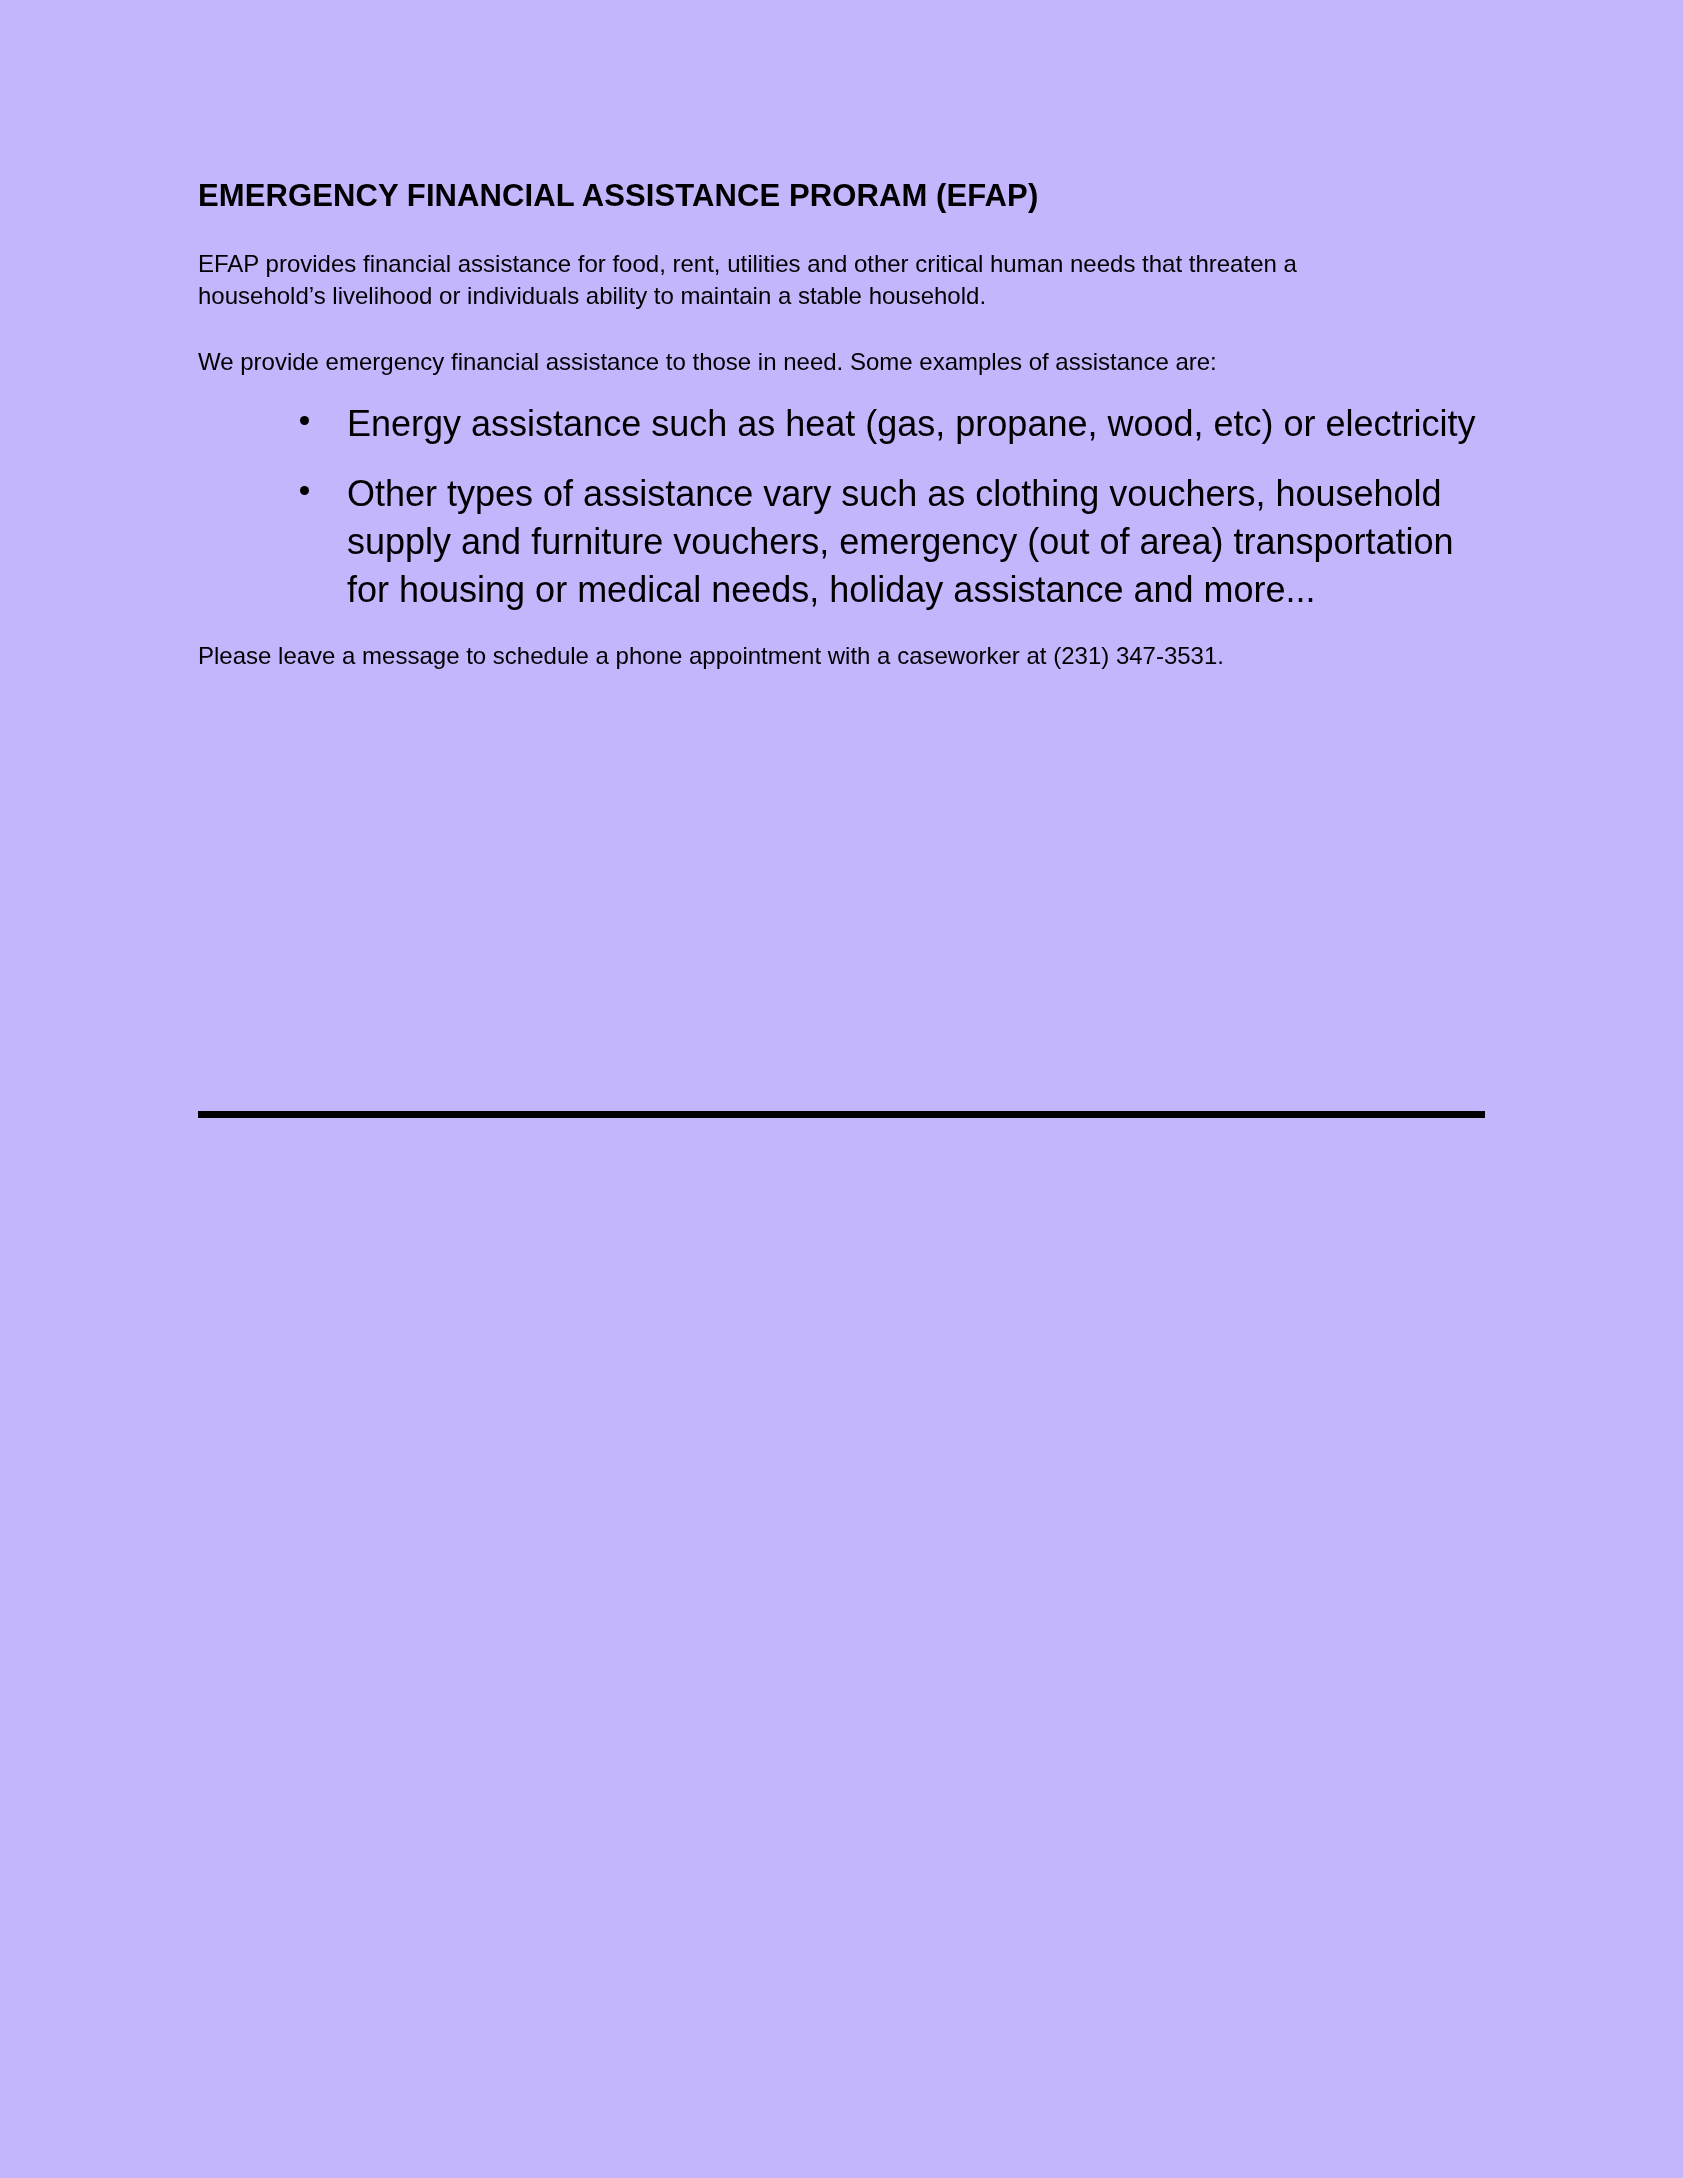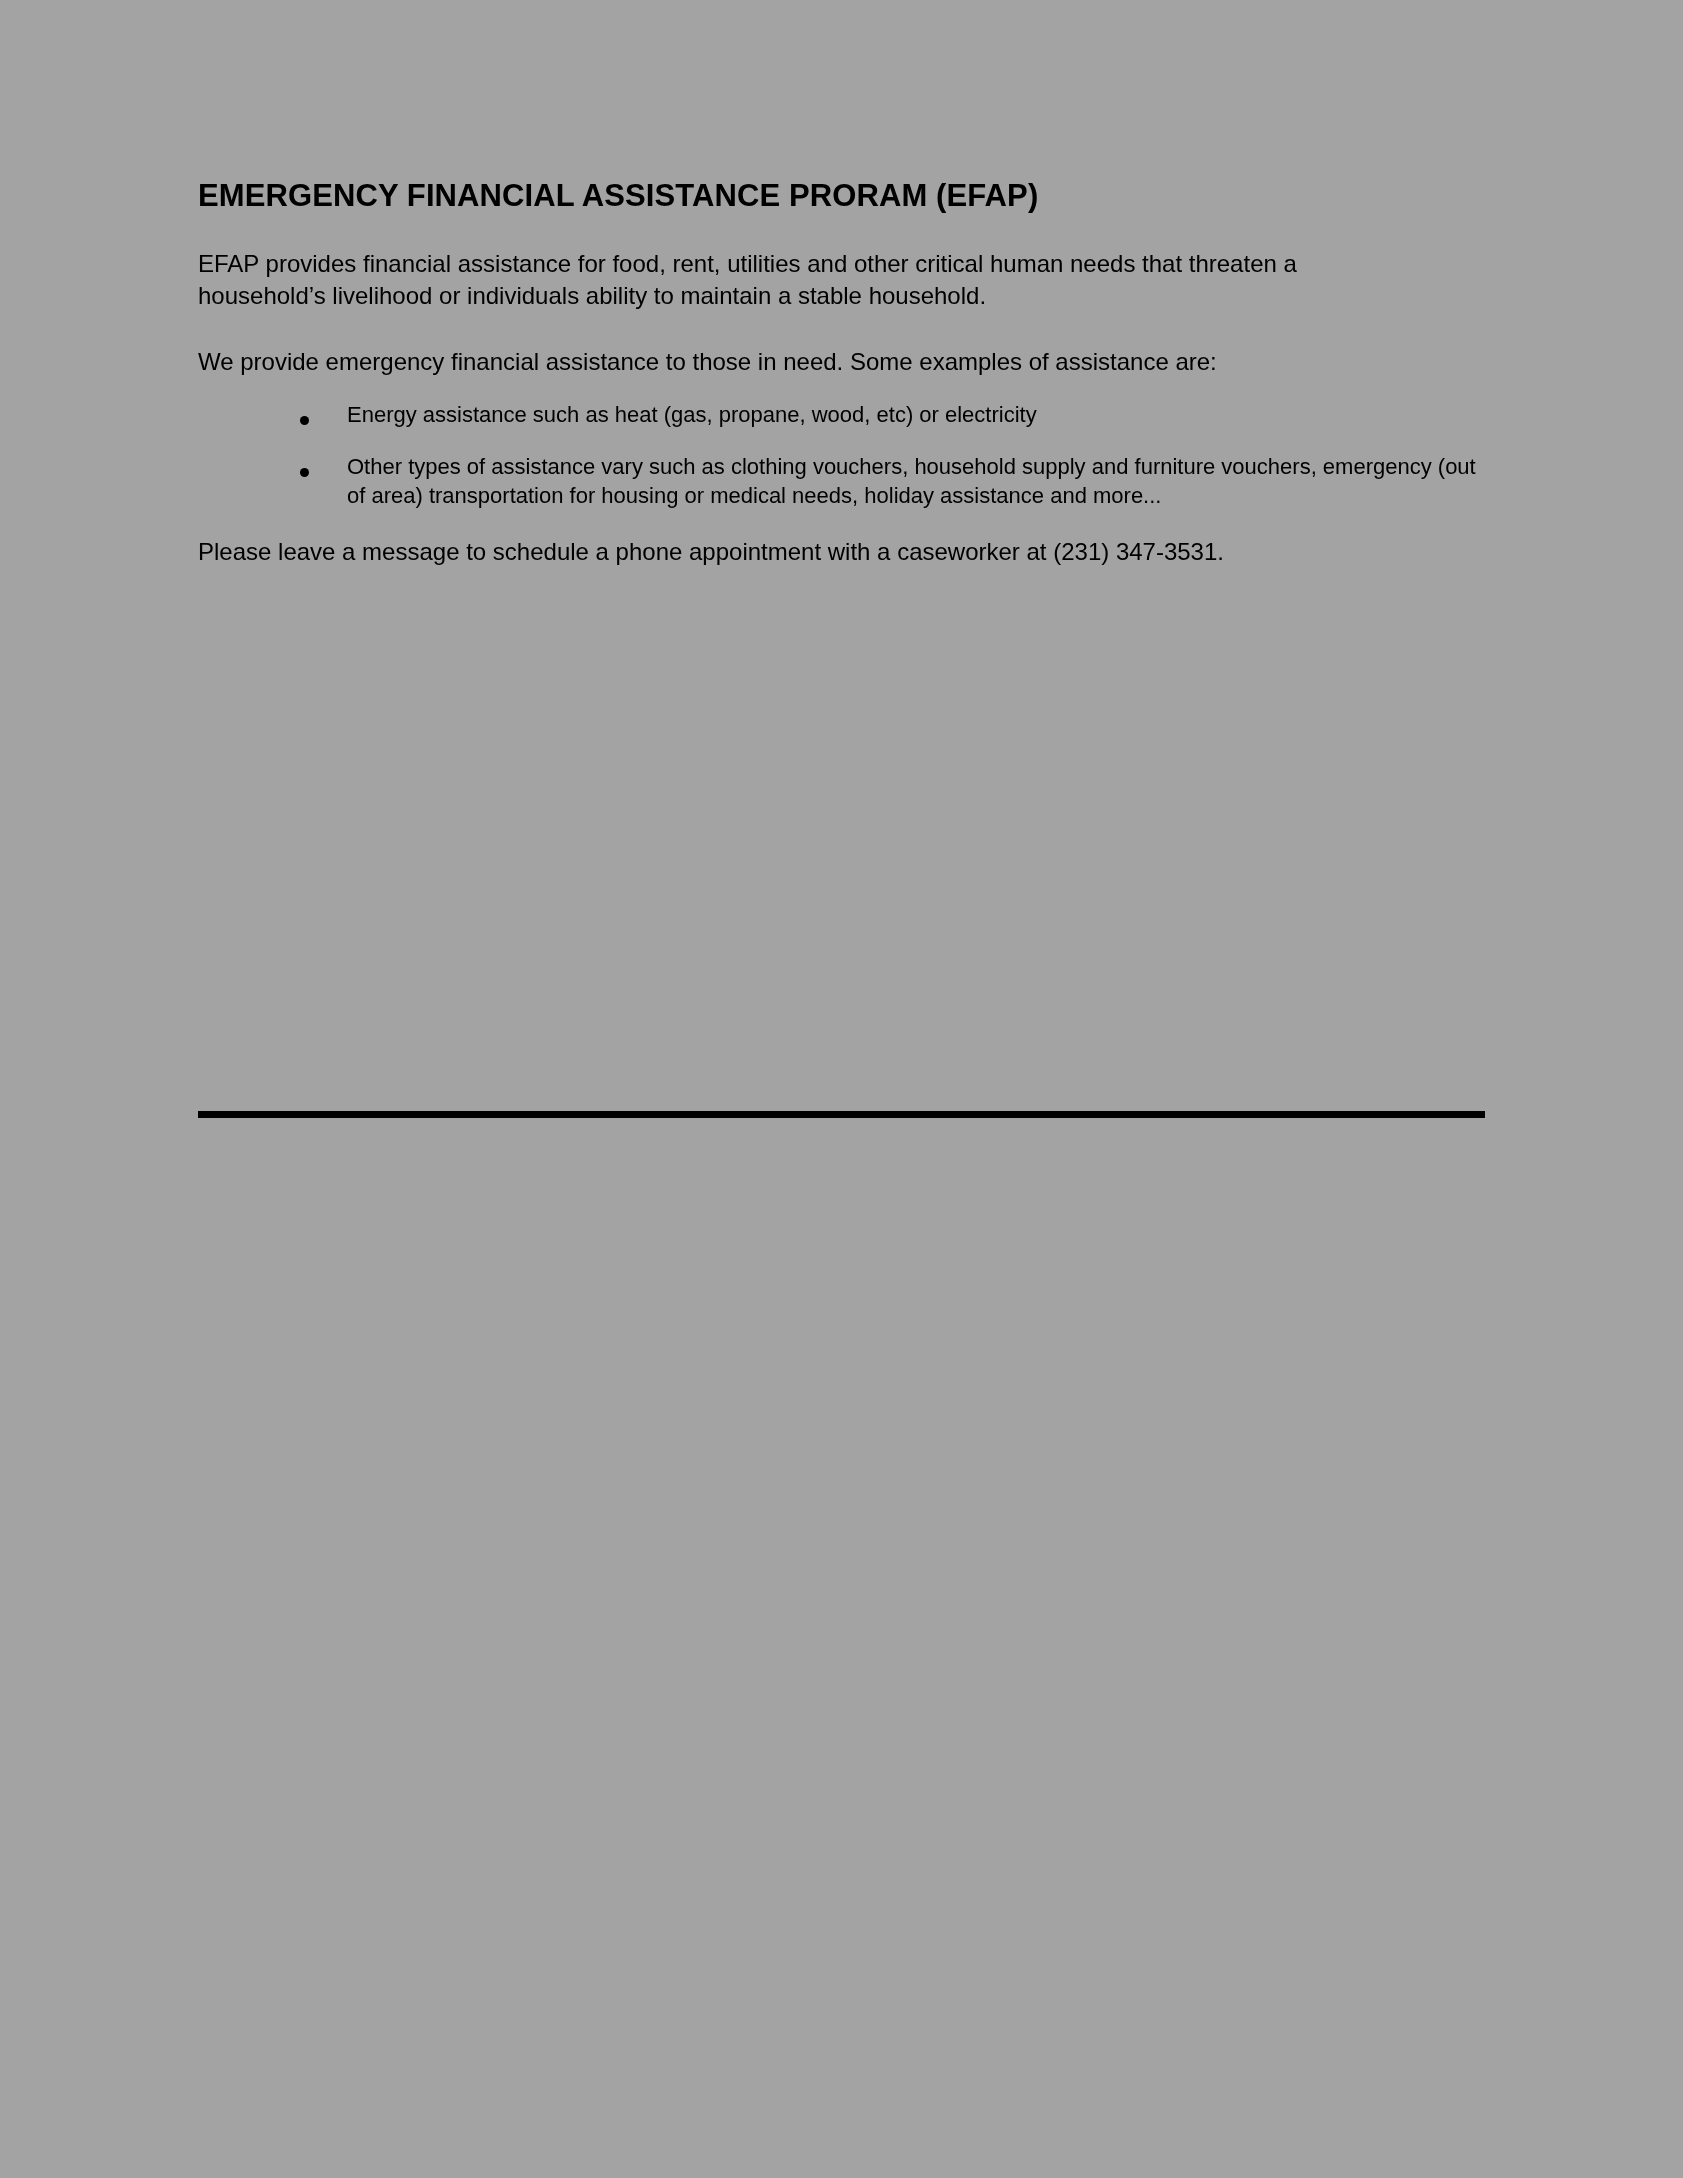--- a/index.html
+++ b/index.html
@@ -12,21 +12,21 @@
     background: #ffffff;
     font-family: "Liberation Sans", "DejaVu Sans", sans-serif;
     color: #000000;
     -webkit-font-smoothing: antialiased;
   }
 
   .page {
     position: relative;
     width: 1683px;
     height: 2178px;
-    background: #a3a3a3;
+    background: #c4b5fd;
     box-sizing: border-box;
   }
 
   .content {
     position: absolute;
     left: 198px;
     top: 178px;
     width: 1287px;
   }
 
@@ -52,21 +52,21 @@
   .para.narrow-d { max-width: 1252px; }
 
   .bullet-list {
     list-style: none;
     margin: 0 0 26px 0;
     padding: 0;
   }
 
   .bullet-item {
     position: relative;
-    font-size: 22px;
+    font-size: 36px;
     line-height: 1.33;
     margin: 0 0 22px 0;
     padding-left: 149px;
     max-width: 1317px;
   }
   .bullet-item:last-child { margin-bottom: 0; }
 
   .bullet-mark {
     position: absolute;
     left: 102px;

